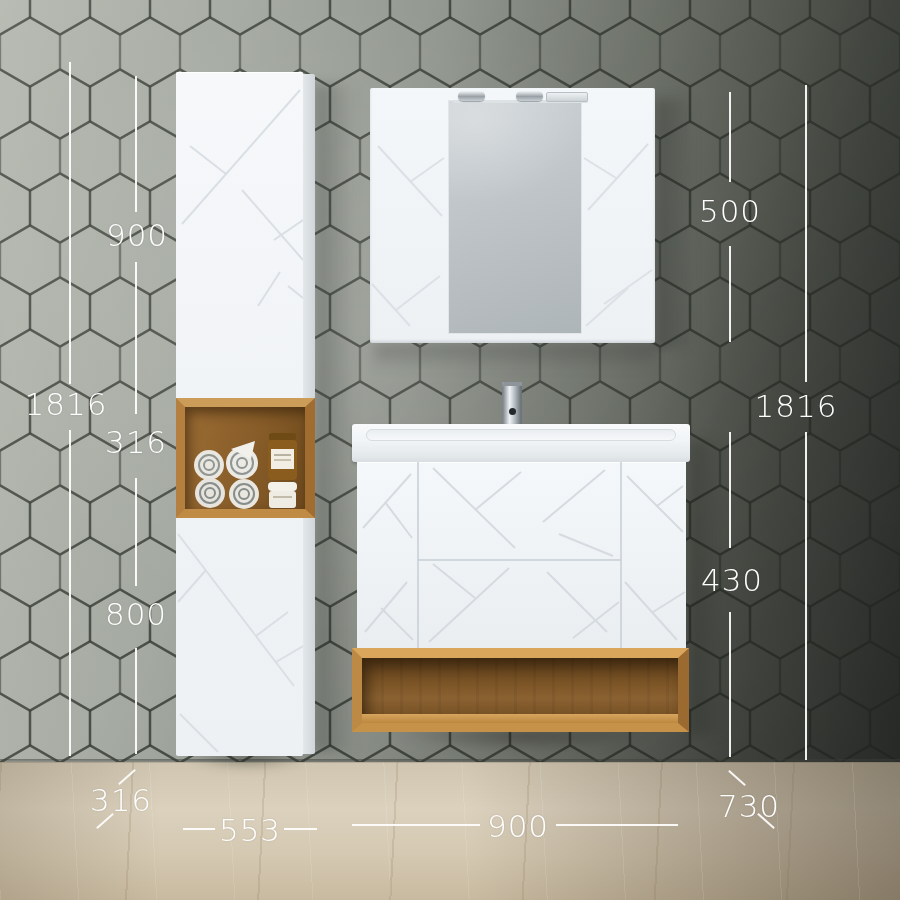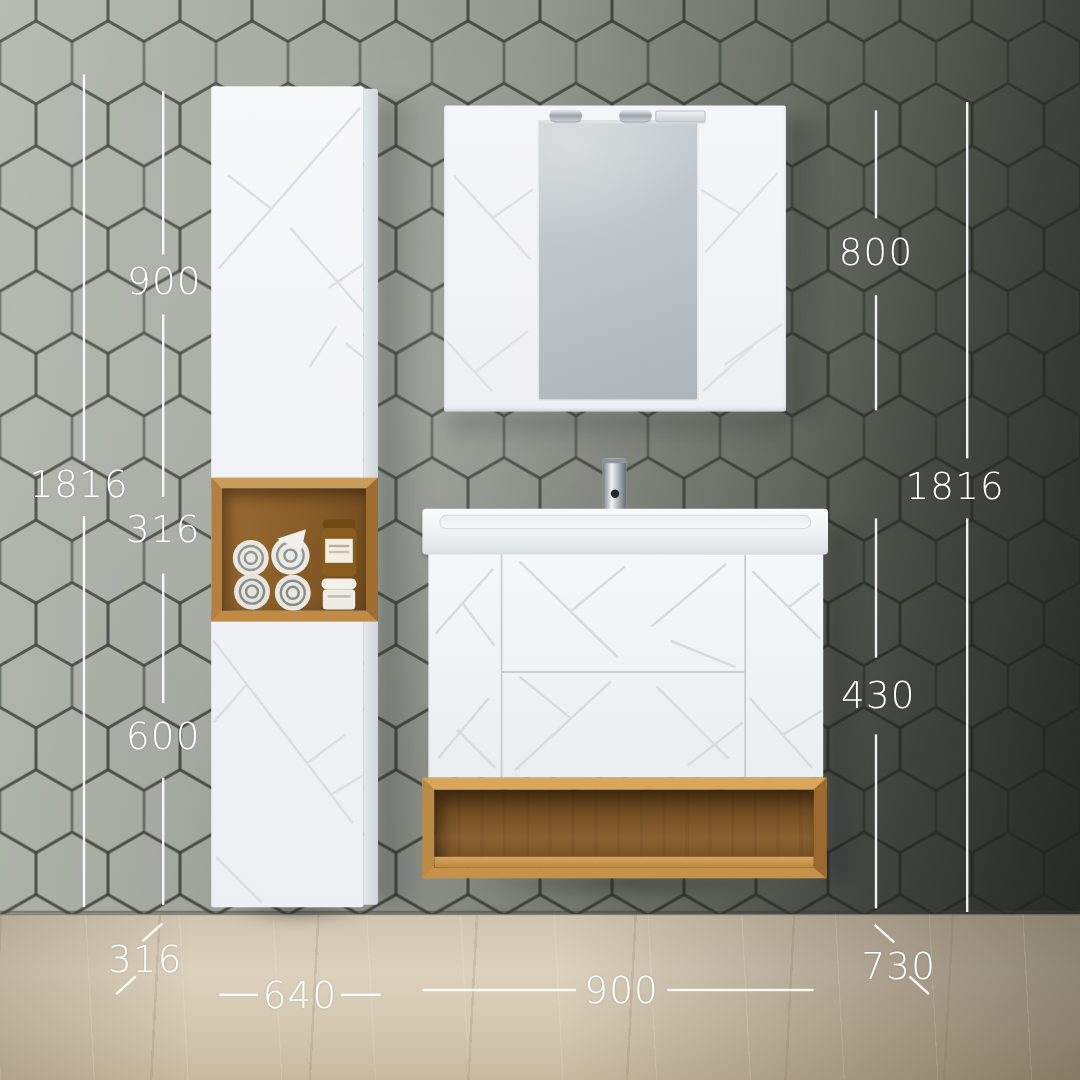--- a/index.html
+++ b/index.html
@@ -258,38 +258,38 @@
 
   <div class="dim-seg-v" style="left:69px;top:62px;height:322px"></div>
   <div class="dim-seg-v" style="left:69px;top:430px;height:326px"></div>
   <div class="dim-label" style="left:66px;top:386px">1816</div>
 
   <div class="dim-seg-v" style="left:135px;top:76px;height:136px"></div>
   <div class="dim-seg-v" style="left:135px;top:262px;height:152px"></div>
   <div class="dim-label" style="left:137px;top:217px">900</div>
   <div class="dim-label" style="left:136px;top:424px">316</div>
   <div class="dim-seg-v" style="left:135px;top:478px;height:108px"></div>
-  <div class="dim-label" style="left:136px;top:596px">600</div>
+  <div class="dim-label" style="left:136px;top:596px">800</div>
   <div class="dim-seg-v" style="left:135px;top:648px;height:106px"></div>
 
   <div class="dim-seg-v" style="left:729px;top:92px;height:90px"></div>
   <div class="dim-seg-v" style="left:729px;top:246px;height:96px"></div>
-  <div class="dim-label" style="left:730px;top:193px">800</div>
+  <div class="dim-label" style="left:730px;top:193px">500</div>
 
   <div class="dim-seg-v" style="left:729px;top:432px;height:116px"></div>
   <div class="dim-seg-v" style="left:729px;top:612px;height:145px"></div>
   <div class="dim-label" style="left:732px;top:562px">430</div>
 
   <div class="dim-seg-v" style="left:805px;top:85px;height:297px"></div>
   <div class="dim-seg-v" style="left:805px;top:432px;height:328px"></div>
   <div class="dim-label" style="left:796px;top:388px">1816</div>
 
   <div class="dim-seg-h" style="left:183px;top:828px;width:32px"></div>
   <div class="dim-seg-h" style="left:284px;top:828px;width:33px"></div>
-  <div class="dim-label" style="left:250px;top:812px">640</div>
+  <div class="dim-label" style="left:250px;top:812px">553</div>
 
   <div class="dim-seg-h" style="left:352px;top:824px;width:128px"></div>
   <div class="dim-seg-h" style="left:556px;top:824px;width:122px"></div>
   <div class="dim-label" style="left:518px;top:808px">900</div>
 
   <div class="dim-seg-d" style="left:116px;top:776px;transform:rotate(-42deg)"></div>
   <div class="dim-seg-d" style="left:94px;top:820px;transform:rotate(-42deg)"></div>
   <div class="dim-label" style="left:121px;top:782px">316</div>
 
   <div class="dim-seg-d" style="left:726px;top:777px;transform:rotate(42deg)"></div>

